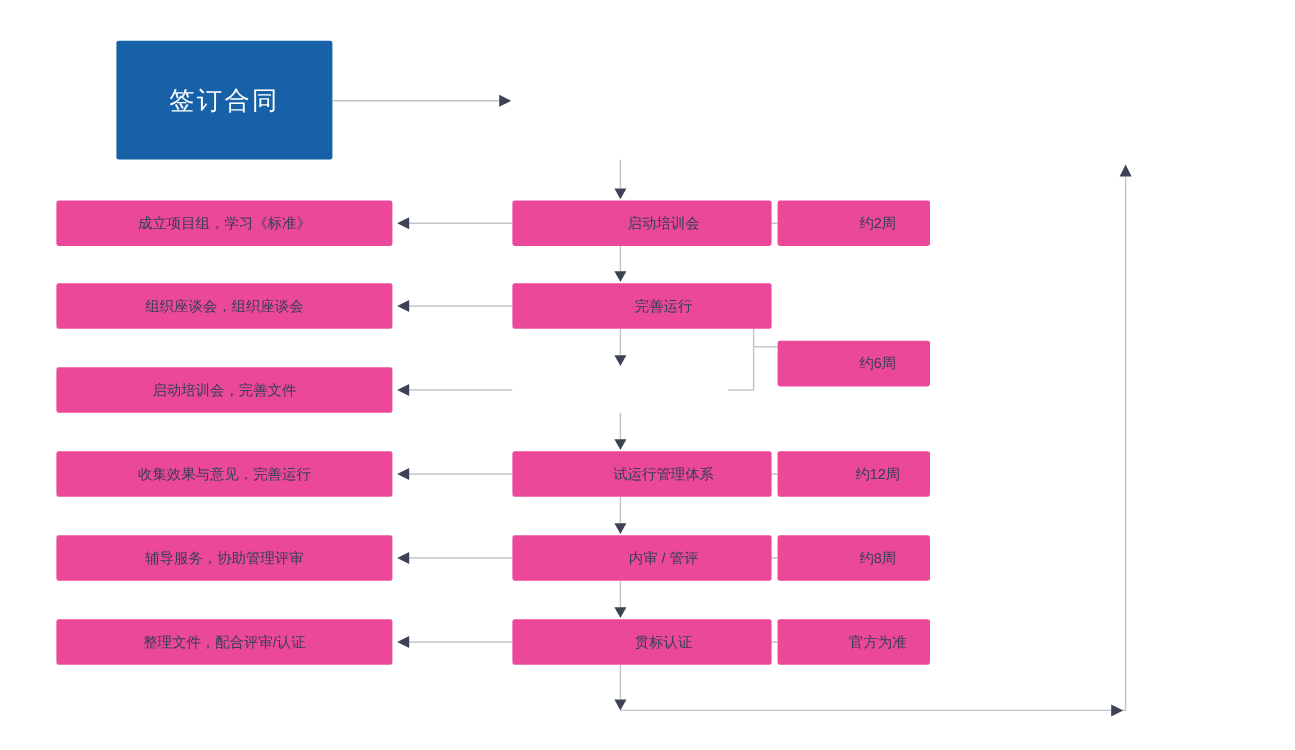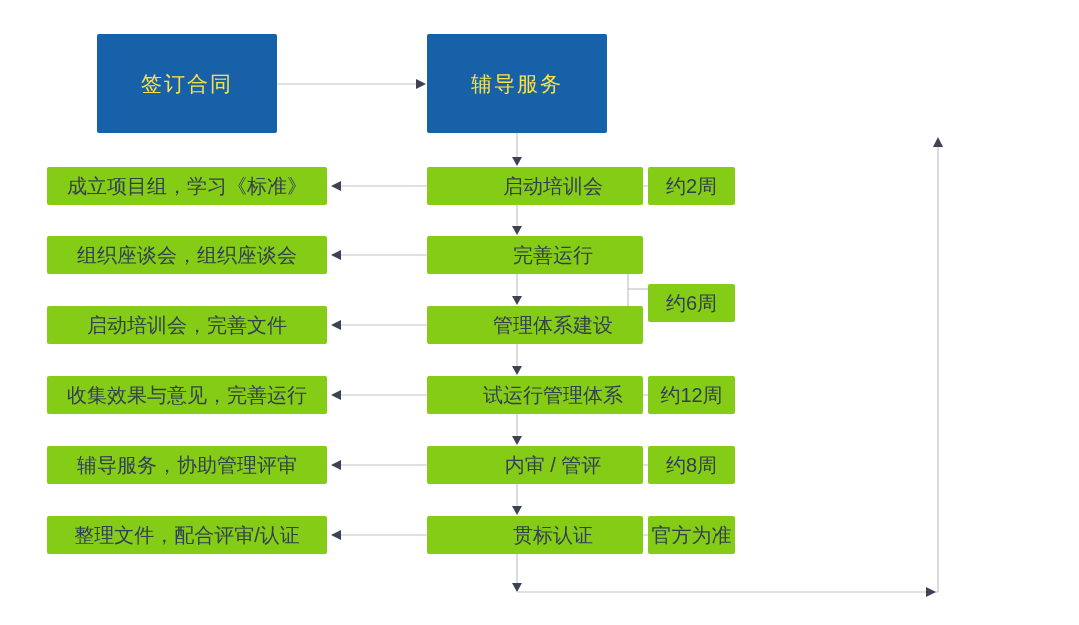--- a/index.html
+++ b/index.html
@@ -14,42 +14,42 @@
   .connector-layer{
     position:absolute;
     left:0;top:0;width:1079px;height:625px;
   }
   .stage{
     position:absolute;
     top:34px;
     width:180px;
     height:99px;
     background:#1761a8;
-    color:#fde047;
+    color:#ffffff;
     font-size:21px;
     letter-spacing:2px;
     display:flex;
     align-items:center;
     justify-content:center;
     border-radius:2px;
   }
   .step, .task, .duration{
     position:absolute;
     height:38px;
-    background:#84cc16;
+    background:#ec4899;
     color:#333f50;
     display:flex;
     align-items:center;
     justify-content:center;
-    font-size:20px;
+    font-size:12px;
     border-radius:2px;
   }
   .task{ left:47px; width:280px; }
   .step{ left:427px; width:180px;padding-left:36px; }
-  .duration{ left:648px; width:87px; }
+  .duration{ left:648px; width:87px;padding-left:40px; }
 </style>
 </head>
 <body>
 
 <div class="canvas">
 
   <svg class="connector-layer" width="1079" height="625" viewBox="0 0 1079 625" stroke="#bfc3cc" stroke-width="1.2" fill="none">
 
     <g>
       <line x1="277" y1="84" x2="416" y2="84"></line>
@@ -126,32 +126,30 @@
       <line x1="517" y1="592" x2="938" y2="592"></line>
       <polygon points="936,592 926,587 926,597" fill="#3d4355" stroke="none"></polygon>
     </g>
     <g>
       <line x1="938" y1="592" x2="938" y2="147"></line>
       <polygon points="938,137 933,147 943,147" fill="#3d4355" stroke="none"></polygon>
     </g>
   </svg>
 
   <div class="stage" style="left:97px">签订合同</div>
-  <div class="stage" style="left:427px">辅导服务</div>
 
   <div class="task" style="top:167px">成立项目组，学习《标准》</div>
   <div class="step" style="top:167px">启动培训会</div>
   <div class="duration" style="top:167px">约2周</div>
 
   <div class="task" style="top:236px">组织座谈会，组织座谈会</div>
   <div class="step" style="top:236px">完善运行</div>
   <div class="duration" style="top:284px">约6周</div>
 
   <div class="task" style="top:306px">启动培训会，完善文件</div>
-  <div class="step" style="top:306px">管理体系建设</div>
 
   <div class="task" style="top:376px">收集效果与意见，完善运行</div>
   <div class="step" style="top:376px">试运行管理体系</div>
   <div class="duration" style="top:376px">约12周</div>
 
   <div class="task" style="top:446px">辅导服务，协助管理评审</div>
   <div class="step" style="top:446px">内审 / 管评</div>
   <div class="duration" style="top:446px">约8周</div>
 
   <div class="task" style="top:516px">整理文件，配合评审/认证</div>

